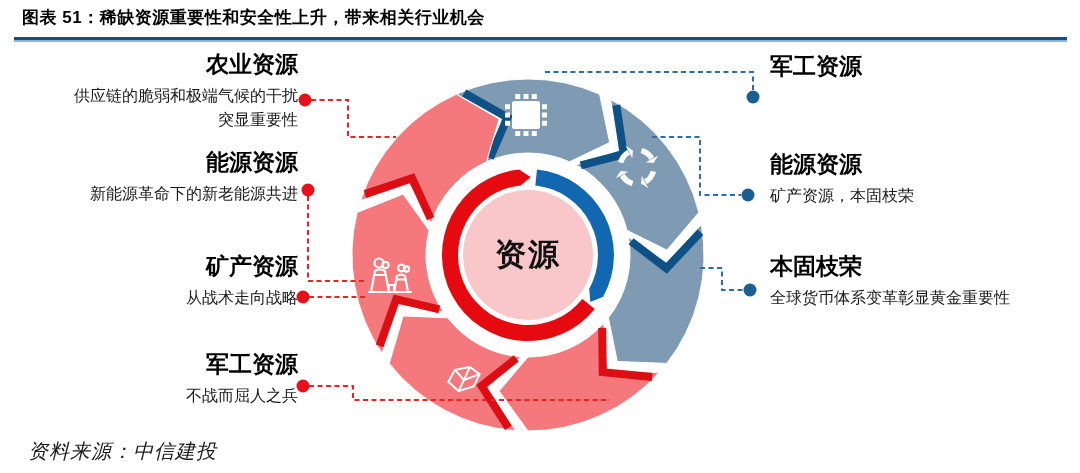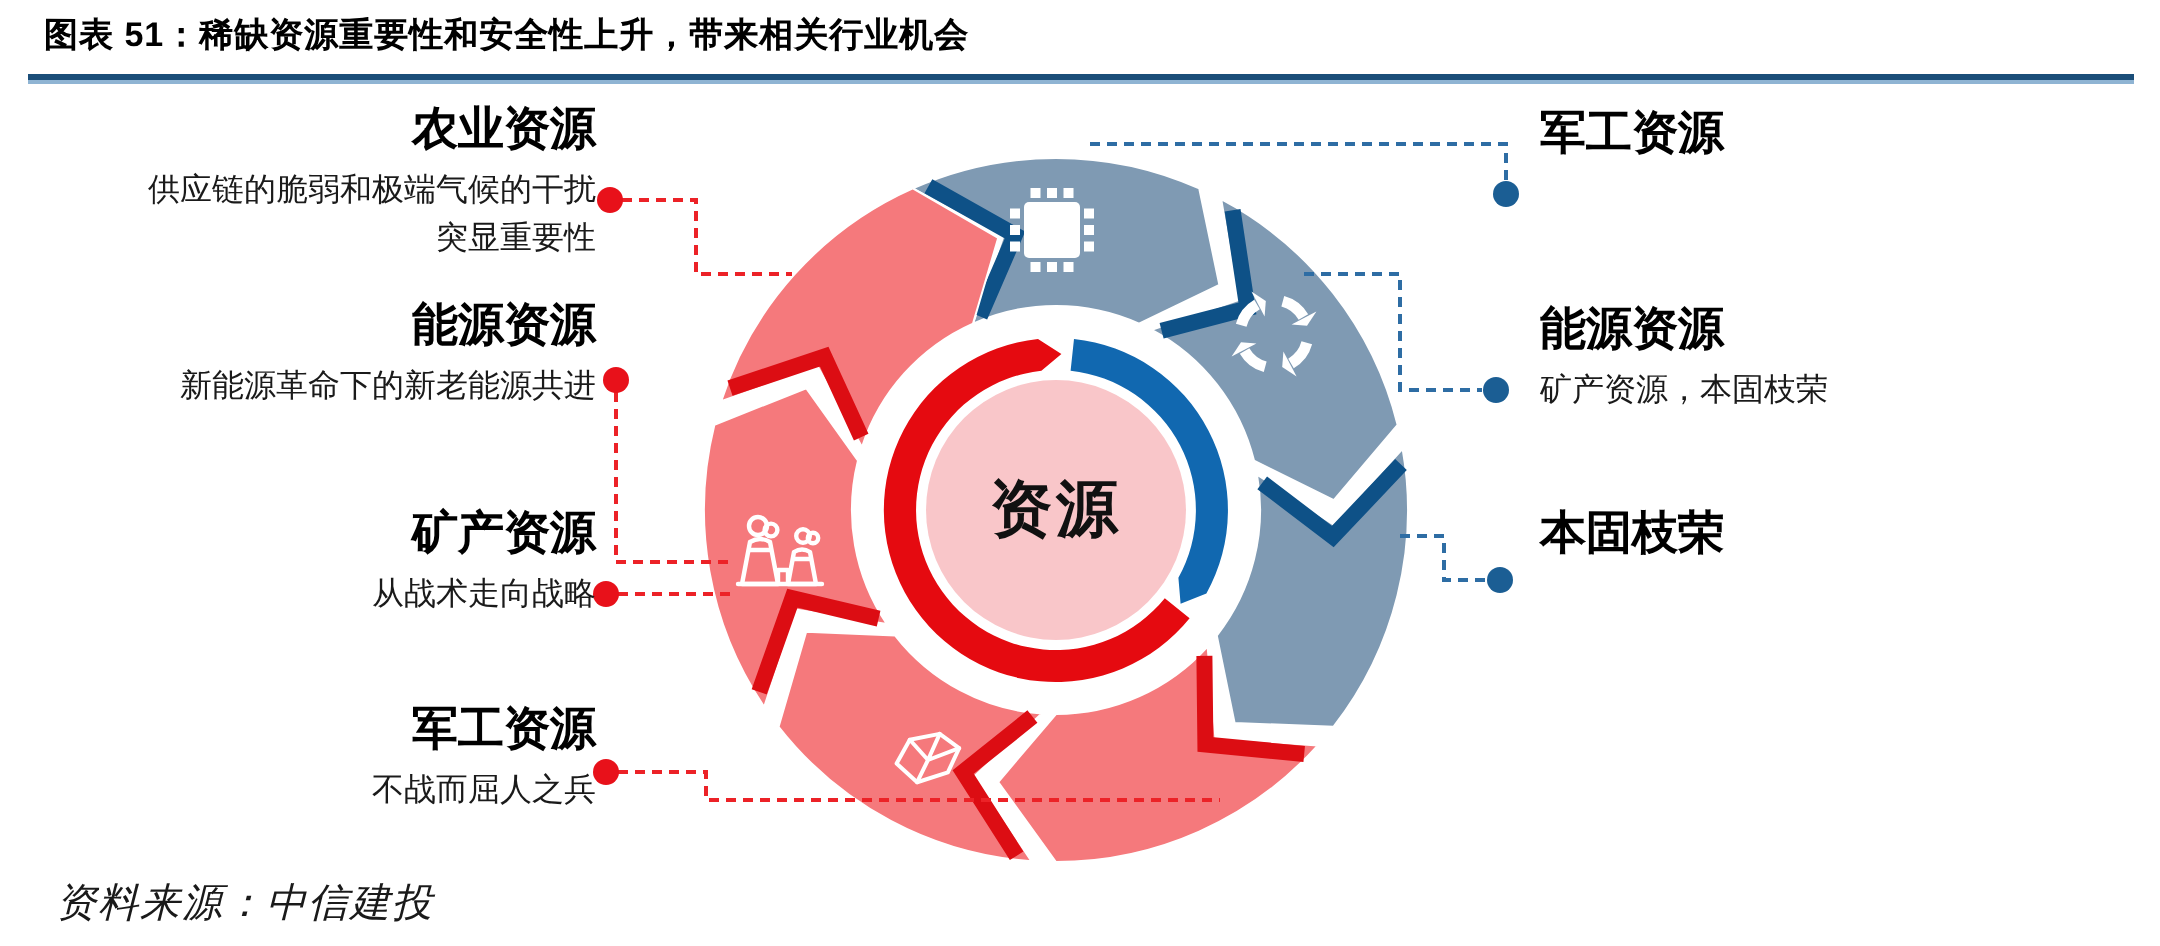--- a/index.html
+++ b/index.html
@@ -144,16 +144,17 @@
 
   <div class="lbl lbl-right" style="top:52px">
     <div class="hd">军工资源</div>
   </div>
   <div class="lbl lbl-right" style="top:150px">
     <div class="hd">能源资源</div>
     <div class="ds">矿产资源，本固枝荣</div>
   </div>
   <div class="lbl lbl-right" style="top:252px">
     <div class="hd">本固枝荣</div>
+    <div class="ds">全球货币体系变革彰显黄金重要性</div>
   </div>
 
   <div class="footer-source">资料来源：中信建投</div>
 </div>
 
 </body></html>

